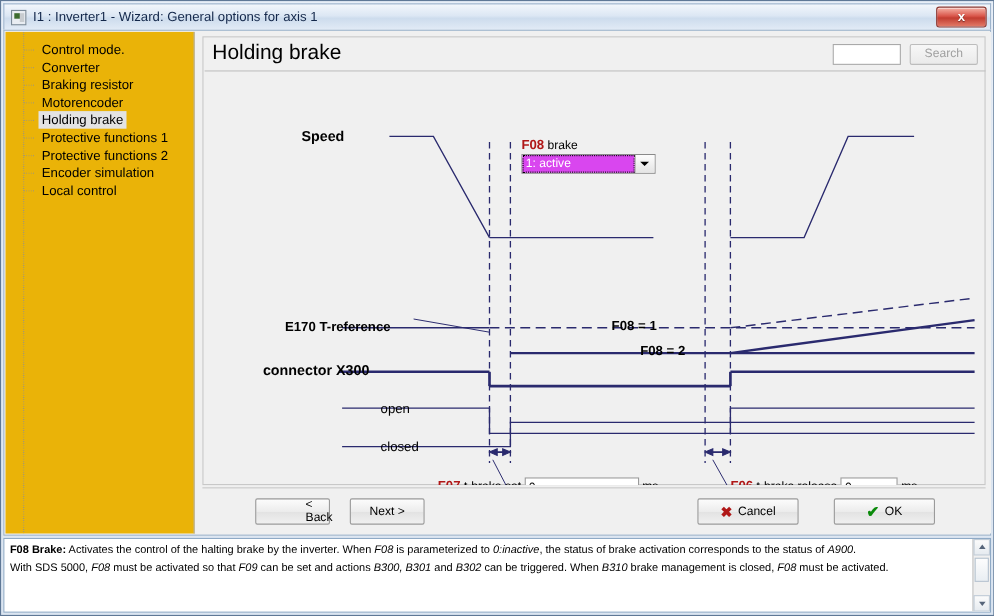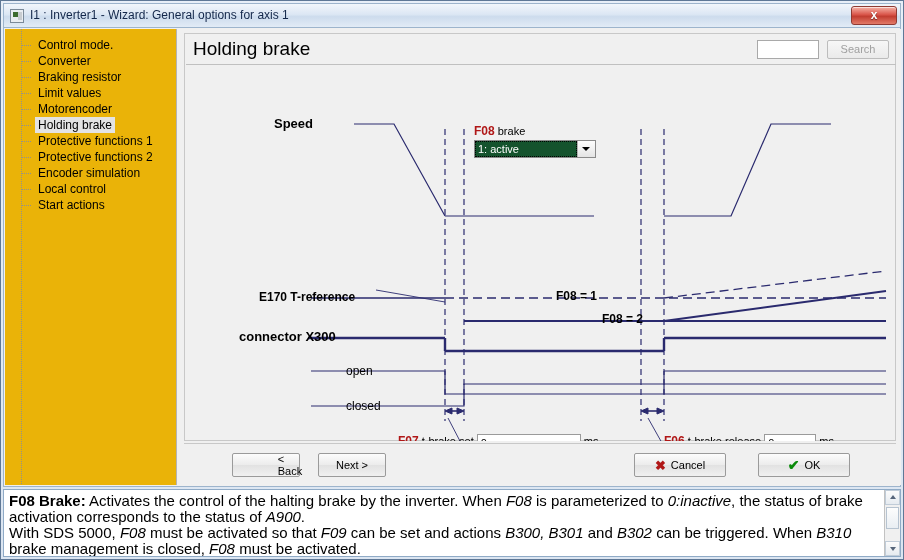--- a/index.html
+++ b/index.html
@@ -123,21 +123,21 @@
   
   .combo-wrap{position:absolute;}
   .combo-cap{font-size:11px;color:#000;white-space:nowrap;}
   .combo-cap b{color:#b01717;font-size:12px;}
   .combo{
     position:relative;width:122px;height:18px;margin-top:2px;
     border:1px solid #8a8a8a;background:#fff;box-sizing:border-box;
     display:flex;cursor:pointer;
   }
   .combo-val{
-    flex:1;background:#14532d;color:#fff;font-size:11px;
+    flex:1;background:#d946ef;color:#fff;font-size:11px;
     line-height:16px;padding-left:3px;
     outline:1px dotted #000;outline-offset:-1px;
     white-space:nowrap;overflow:hidden;
   }
   .combo-arrow{
     width:17px;border-left:1px solid #b0b0b0;
     background:linear-gradient(#fdfdfd,#e4e4e4);
     position:relative;
   }
   .combo-arrow:after{
@@ -179,21 +179,21 @@
   .ico-x{color:#b01717;font-weight:bold;font-size:13px;line-height:1;}
   .ico-v{color:#0a8a0a;font-weight:bold;font-size:14px;line-height:1;}
   
   .helpbox{
     position:absolute;left:2px;top:488px;width:898px;height:68px;
     border:1px solid #8faac6;background:#fff;box-sizing:border-box;
     overflow:hidden;
   }
   .helptext{
     position:absolute;left:5px;top:3px;width:862px;
-    font-size:15px;line-height:16px;color:#000;
+    font-size:10px;line-height:16px;color:#000;
   }
   .helptext b{font-weight:bold;}
   .helptext i{font-style:italic;}
   .hscroll{
     position:absolute;right:0;top:0;width:16px;height:66px;
     background:#f0f0f0;border-left:1px solid #c2c2c2;box-sizing:border-box;
   }
   .hs-btn{
     position:absolute;left:0;width:15px;height:15px;
     background:linear-gradient(#fbfbfb,#e6ebf0);
@@ -229,28 +229,26 @@
   <div class="client">
 
     <div class="tree">
       <div class="tree-scroll">
         <div class="tree-dots"></div>
         <div style="height:8px"></div>
         <div id="tree-items">
             <div class="tree-item"><span class="lbl">Control mode.</span></div>
             <div class="tree-item"><span class="lbl">Converter</span></div>
             <div class="tree-item"><span class="lbl">Braking resistor</span></div>
-            <div class="tree-item"><span class="lbl">Limit values</span></div>
             <div class="tree-item"><span class="lbl">Motorencoder</span></div>
             <div class="tree-item selected"><span class="lbl">Holding brake</span></div>
             <div class="tree-item"><span class="lbl">Protective functions 1</span></div>
             <div class="tree-item"><span class="lbl">Protective functions 2</span></div>
             <div class="tree-item"><span class="lbl">Encoder simulation</span></div>
             <div class="tree-item"><span class="lbl">Local control</span></div>
-            <div class="tree-item"><span class="lbl">Start actions</span></div>
           </div>
       </div>
     </div>
 
     <div class="panel">
 
       <div class="groupbox">
 
         <div class="page-title">Holding brake</div>
         <div class="title-rule"></div>
@@ -322,21 +320,21 @@
           <div class="dlabel bold" style="left:73px;top:224px;">E170 T-reference</div>
 
           <div class="dlabel heavy" style="left:53px;top:263px;">connector X300</div>
 
           <div class="dlabel" style="left:160px;top:298px;">open</div>
 
           <div class="dlabel" style="left:160px;top:333px;">closed</div>
 
           <div class="dlabel bold" style="left:370px;top:223px;">F08 = 1</div>
 
-          <div class="dlabel bold" style="left:392px;top:246px;padding-left:24px;">F08 = 2</div>
+          <div class="dlabel bold" style="left:372px;top:246px;padding-left:24px;">F08 = 2</div>
 
           <div class="combo-wrap" style="left:288px;top:58px;">
             <div class="combo-cap">
               <b>F08</b>
               <span>brake</span>
             </div>
             <div class="combo">
               <div class="combo-val">1: active</div>
               <div class="combo-arrow"></div>
             </div>

